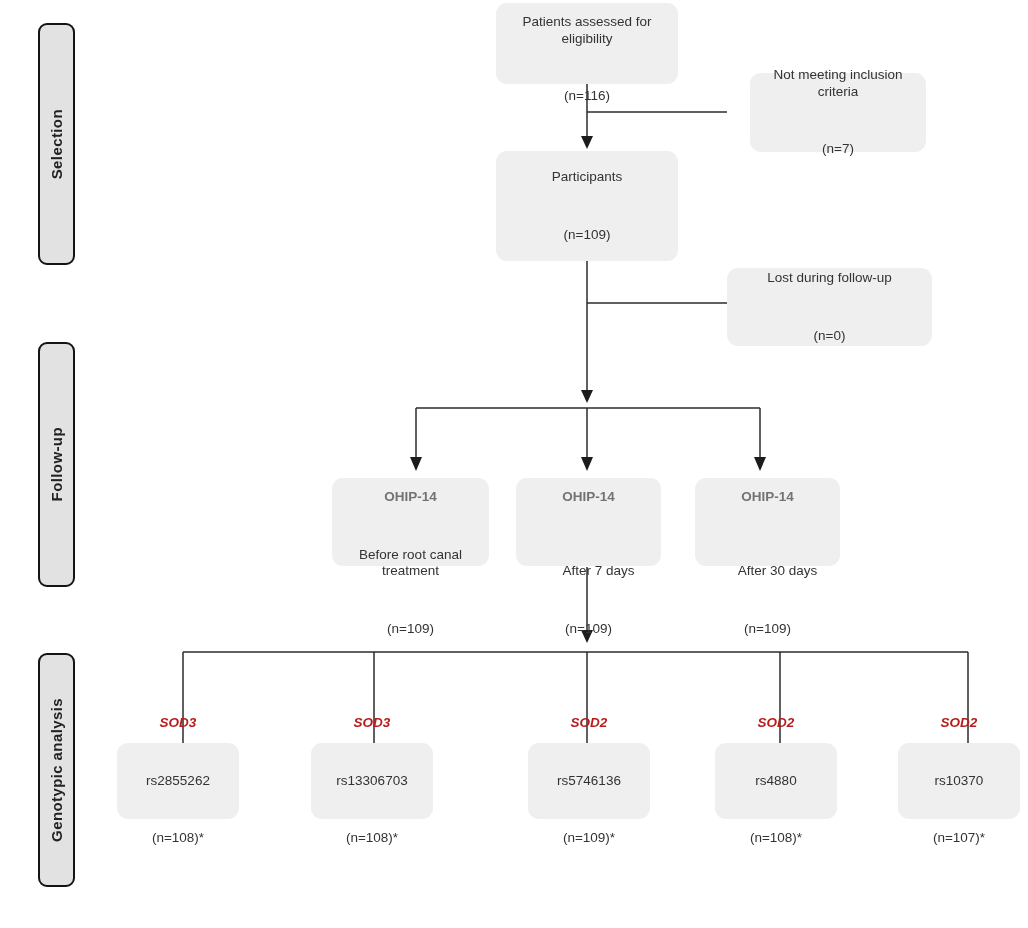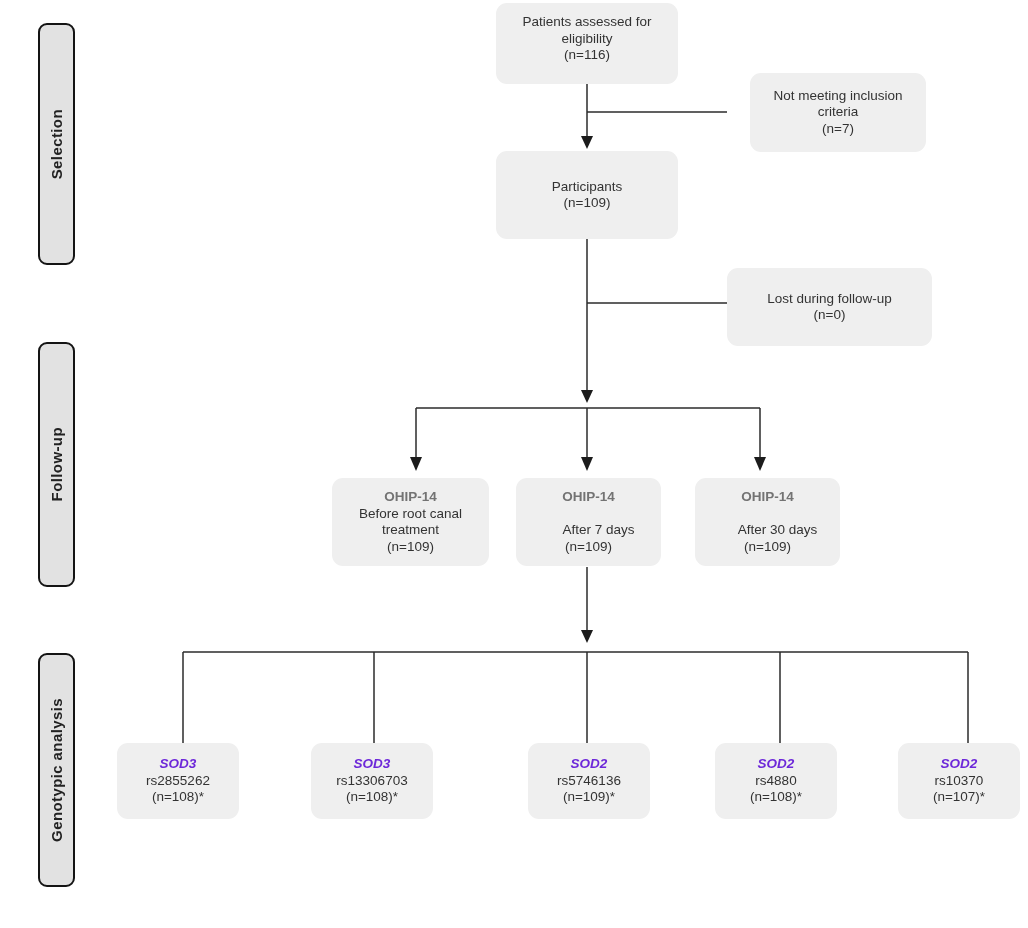--- a/index.html
+++ b/index.html
@@ -30,27 +30,28 @@
     color: #333333;
     font-size: 13.5px;
     line-height: 16.5px;
     text-align: center;
     display: flex;
     flex-direction: column;
     align-items: center;
     justify-content: center;
     box-sizing: border-box;
     padding: 4px 11px;
+    gap: 41px;
   }
   .node.top-aligned {
     justify-content: flex-start;
     padding-top: 11px;
   }
   .node .title { font-weight: 700; color: #737373; }
-  .node .gene { font-weight: 700; font-style: italic; color: #6d28d9; }
+  .node .gene { font-weight: 700; font-style: italic; color: #b91c1c; }
   .node .subtitle-gap { margin-top: 16.5px; margin-left: 20px; }
   .stage {
     position: absolute;
     background: #e2e2e2;
     border: 2px solid #141414;
     border-radius: 9px;
     display: flex;
     align-items: center;
     justify-content: center;
     box-sizing: border-box;
@@ -67,21 +68,21 @@
   .footer-notes {
     position: absolute;
     left: 2px;
     top: 905px;
     font-size: 15.5px;
     color: #1a1a1a;
   }
   
   #node-eligibility   { left: 496px; top: 3px;   width: 182px; height: 81px; }
   #node-not-meeting   { left: 727px; top: 73px;  width: 176px; height: 79px; margin-left: 23px; }
-  #node-participants  { left: 496px; top: 151px; width: 182px; height: 88px; }
+  #node-participants  { left: 496px; top: 151px; width: 182px; height: 110px; }
   #node-lost          { left: 727px; top: 268px; width: 205px; height: 78px; }
   #node-ohip-baseline { left: 332px; top: 478px; width: 157px; height: 88px; }
   #node-ohip-7days    { left: 516px; top: 478px; width: 145px; height: 88px; }
   #node-ohip-30days   { left: 695px; top: 478px; width: 145px; height: 88px; }
   #node-sod-1 { left: 117px; top: 743px; width: 122px; height: 76px; }
   #node-sod-2 { left: 311px; top: 743px; width: 122px; height: 76px; }
   #node-sod-3 { left: 528px; top: 743px; width: 122px; height: 76px; }
   #node-sod-4 { left: 715px; top: 743px; width: 122px; height: 76px; }
   #node-sod-5 { left: 898px; top: 743px; width: 122px; height: 76px; }
   

